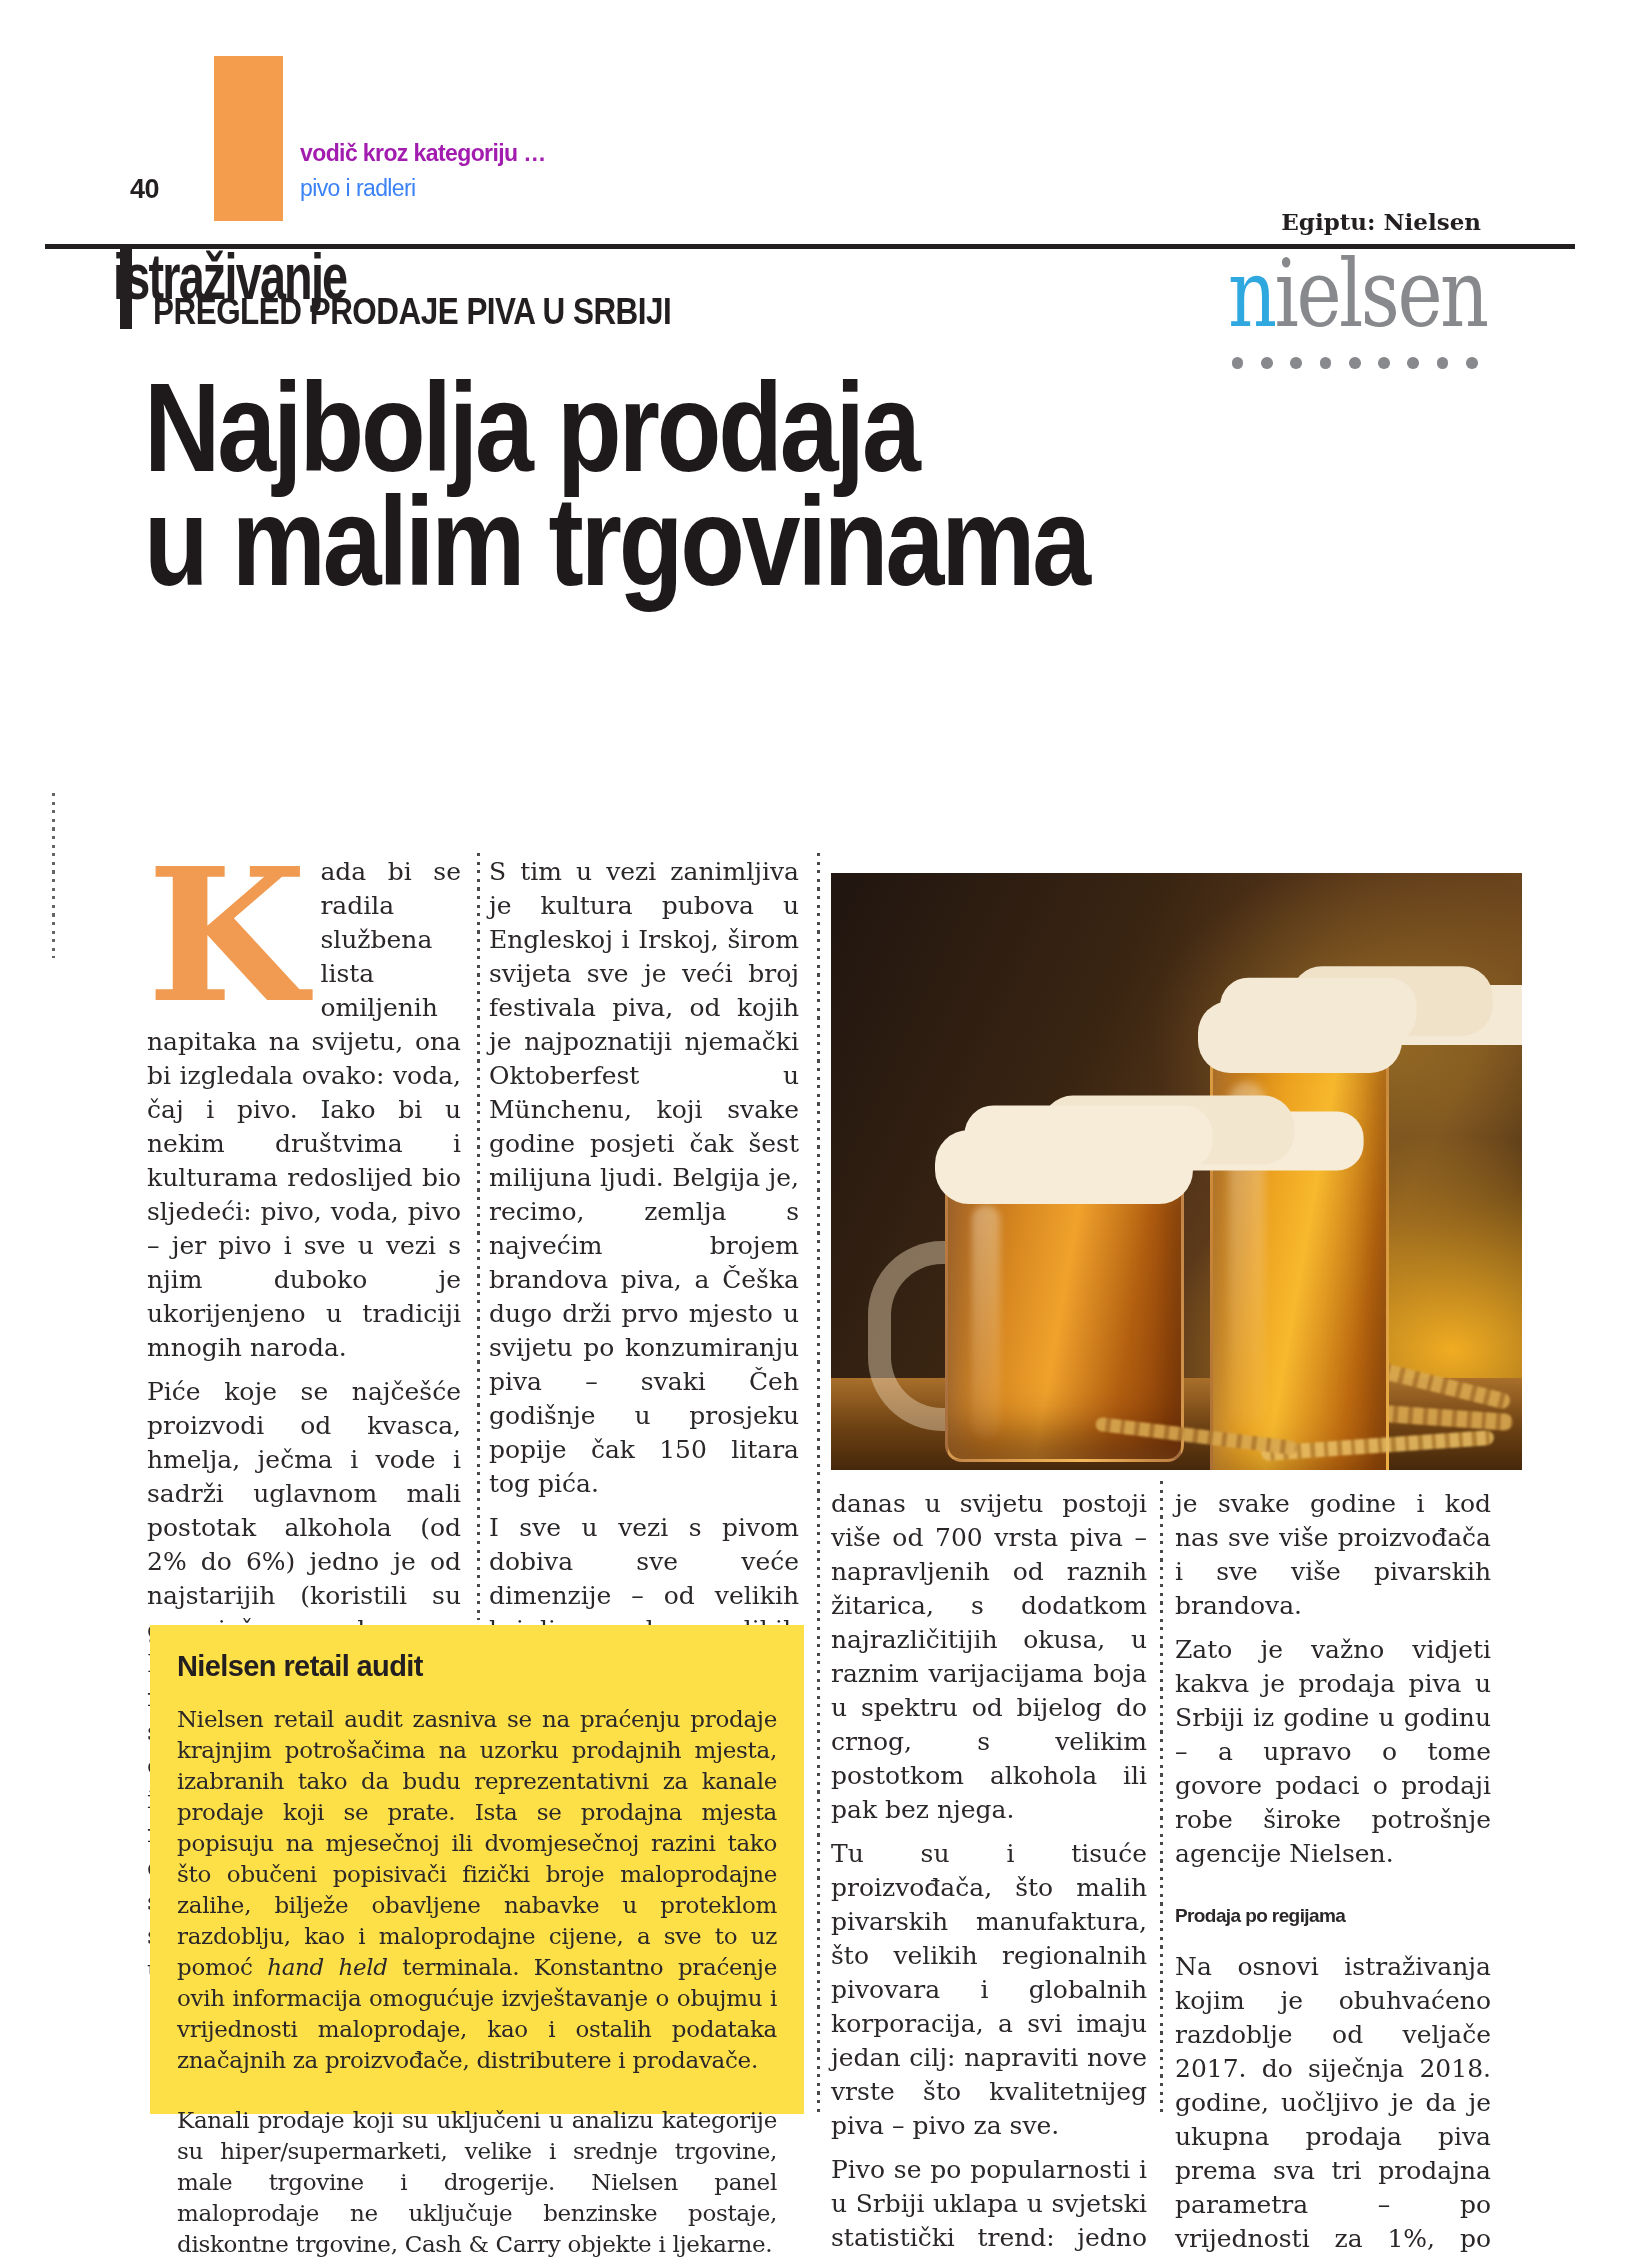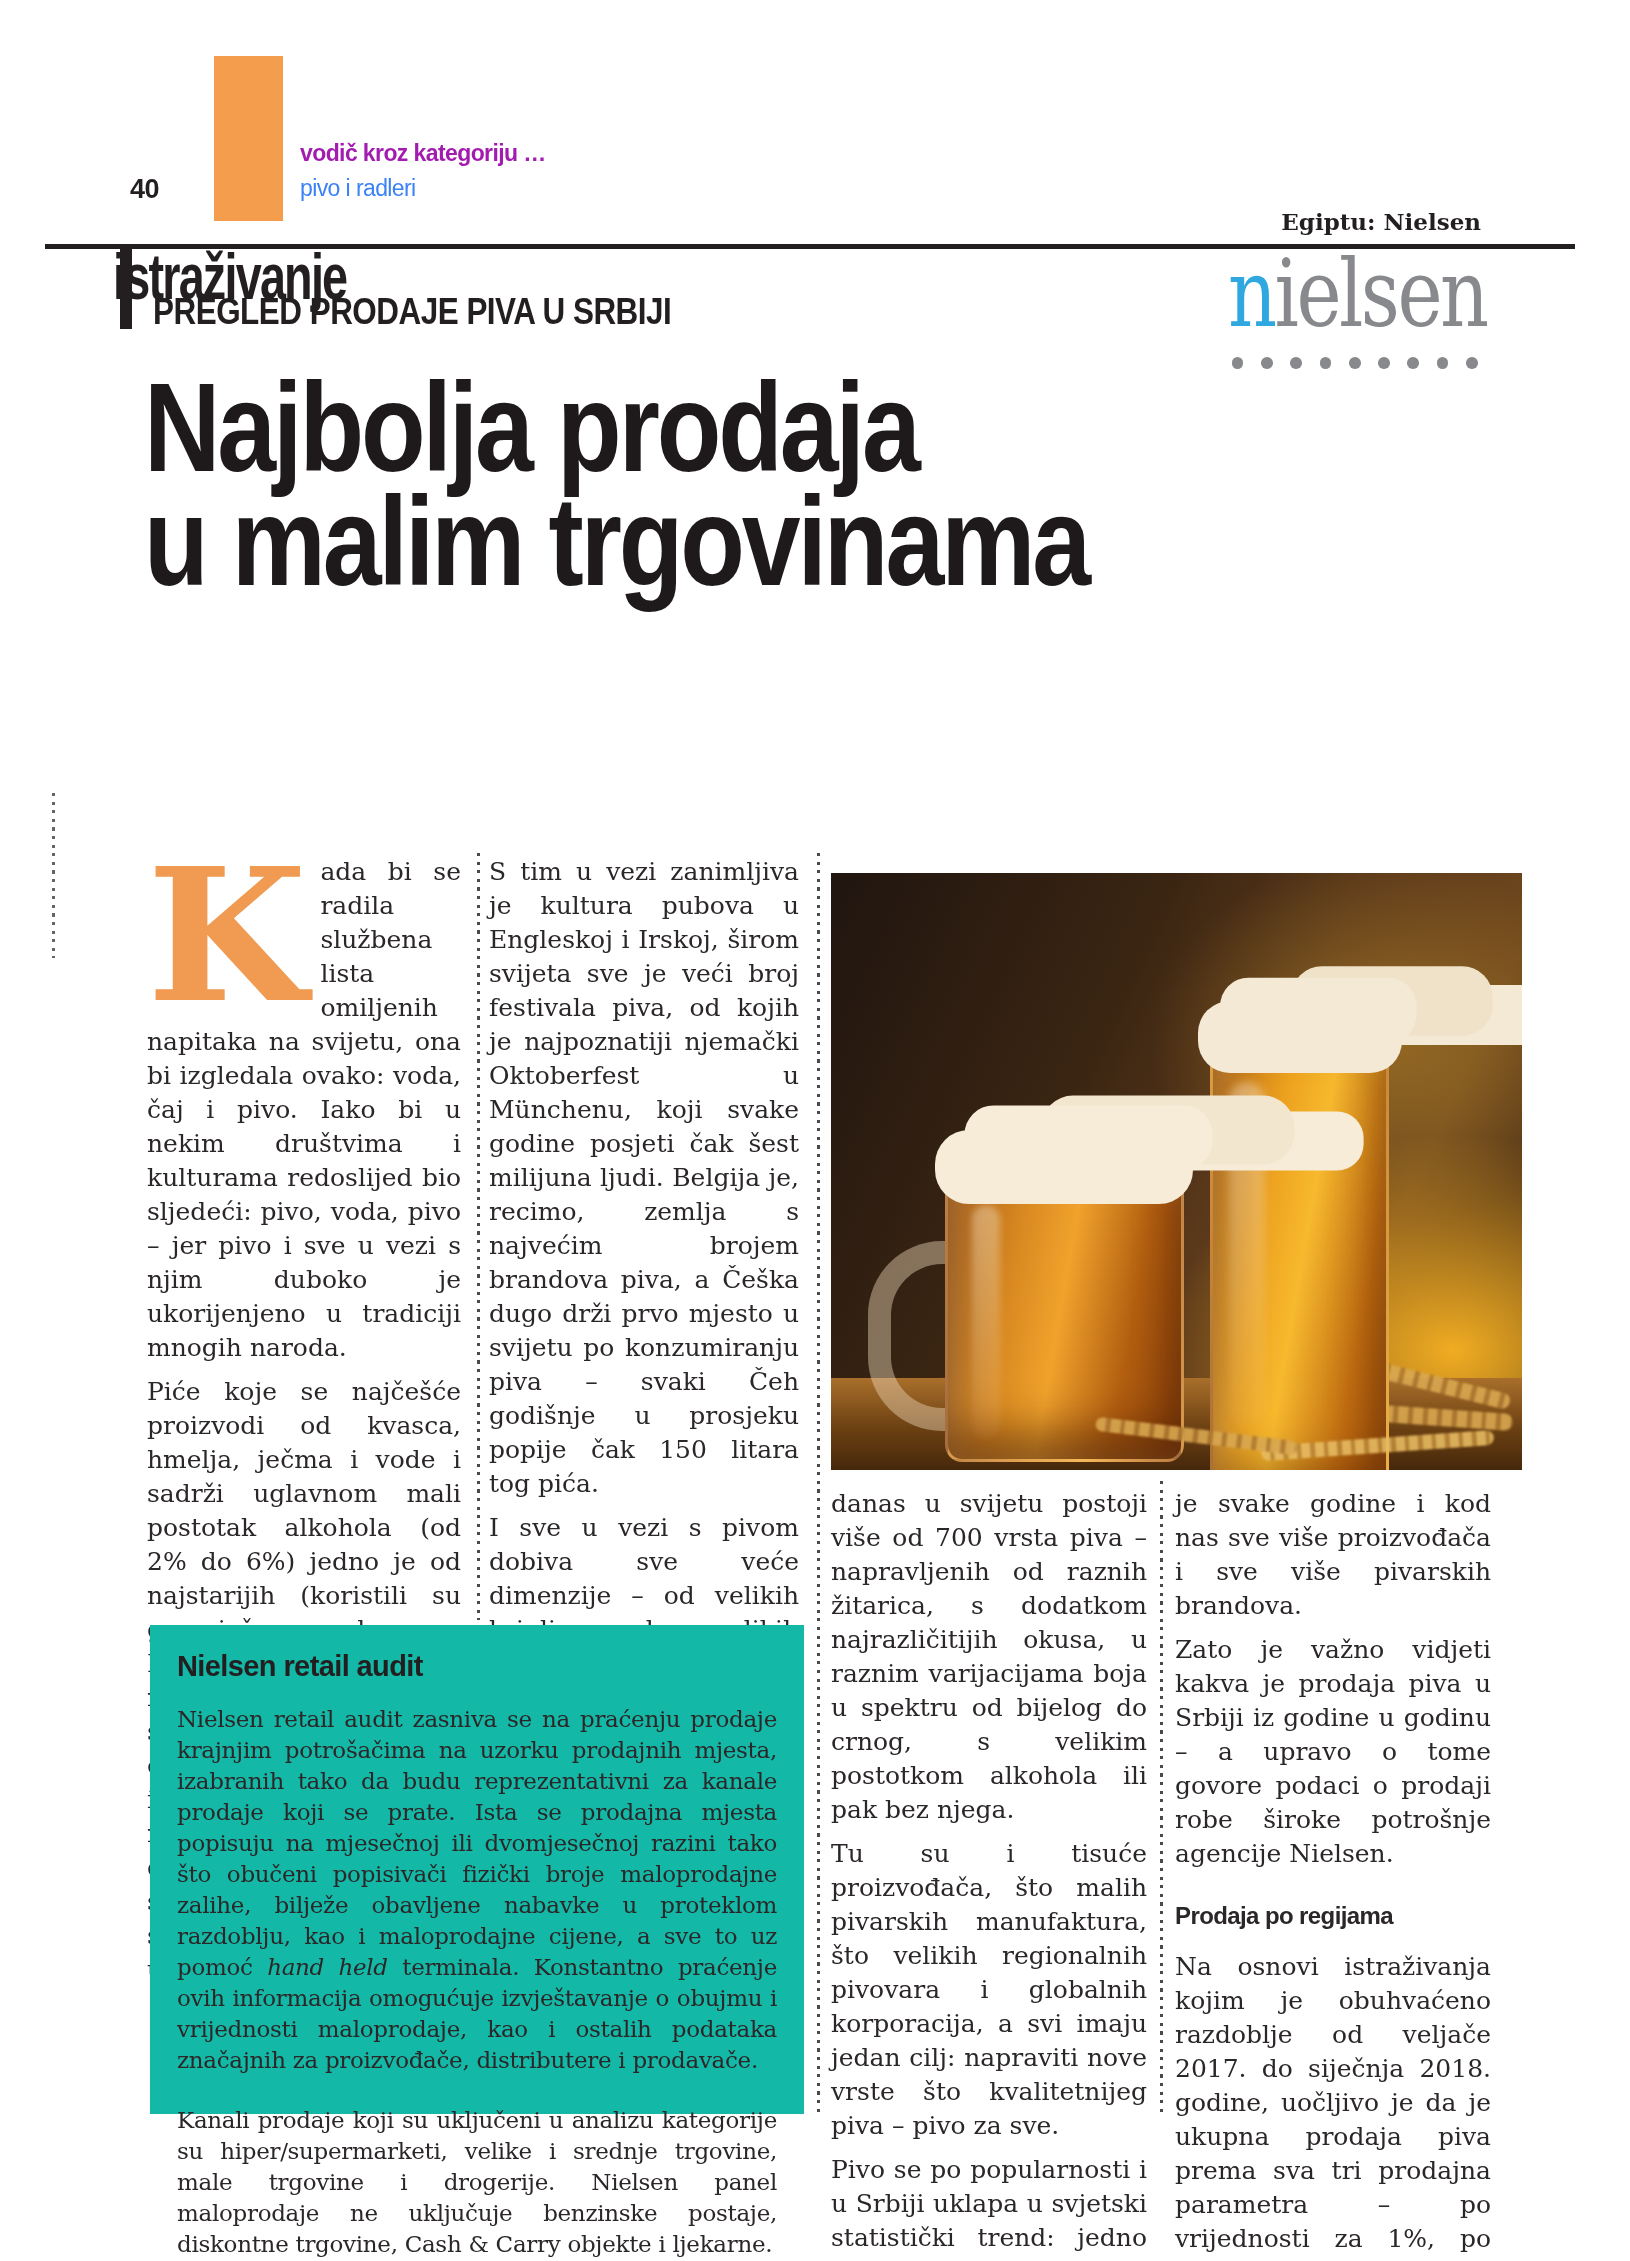--- a/index.html
+++ b/index.html
@@ -49,25 +49,25 @@
   
   .col { font-family:"DejaVu Serif", serif; font-size:25px; line-height:34px;
     text-align:justify; color:#2B2728; }
   .col p + p { margin-top:9.8px; }
   .col1 { left:147px; top:855px; width:314px; height:767px; }
   .col2 { left:489px; top:855px; width:310px; height:767px; }
   .col3 { left:831px; top:1487px; width:316px; height:629px; }
   .col4 { left:1175px; top:1487px; width:316px; height:629px; }
   .dropcap { float:left; font-family:"DejaVu Serif", serif; font-weight:bold; color:#F09B51;
     font-size:184px; line-height:142px; padding:8.6px 13.5px 0 0; }
-  .subhead { font-size:24px; font-weight:bold; letter-spacing:-0.6px;
+  .subhead { font-size:19px; font-weight:bold; letter-spacing:-0.6px;
     font-family:"Liberation Sans", sans-serif; margin:28px 0 17px 0; text-align:left; }
 
   
-  .audit-box { left:150px; top:1625px; width:654px; height:489px; background:#14b8a6;
+  .audit-box { left:150px; top:1625px; width:654px; height:489px; background:#fde047;
     padding:24.6px 27px; }
   .audit-title { font-size:29px; font-weight:bold; letter-spacing:-0.6px; color:#231F20;
     margin-bottom:21px; }
   .audit-box p { font-family:"DejaVu Serif", serif; font-size:23px; line-height:31px;
     letter-spacing:-0.3px; text-align:justify; color:#2B2728; }
   .audit-box p + p { margin-top:29.5px; }
   .audit-box .it { font-style:italic; }
 
   
   .photo { left:831px; top:873px; width:691px; height:597px; overflow:hidden;

